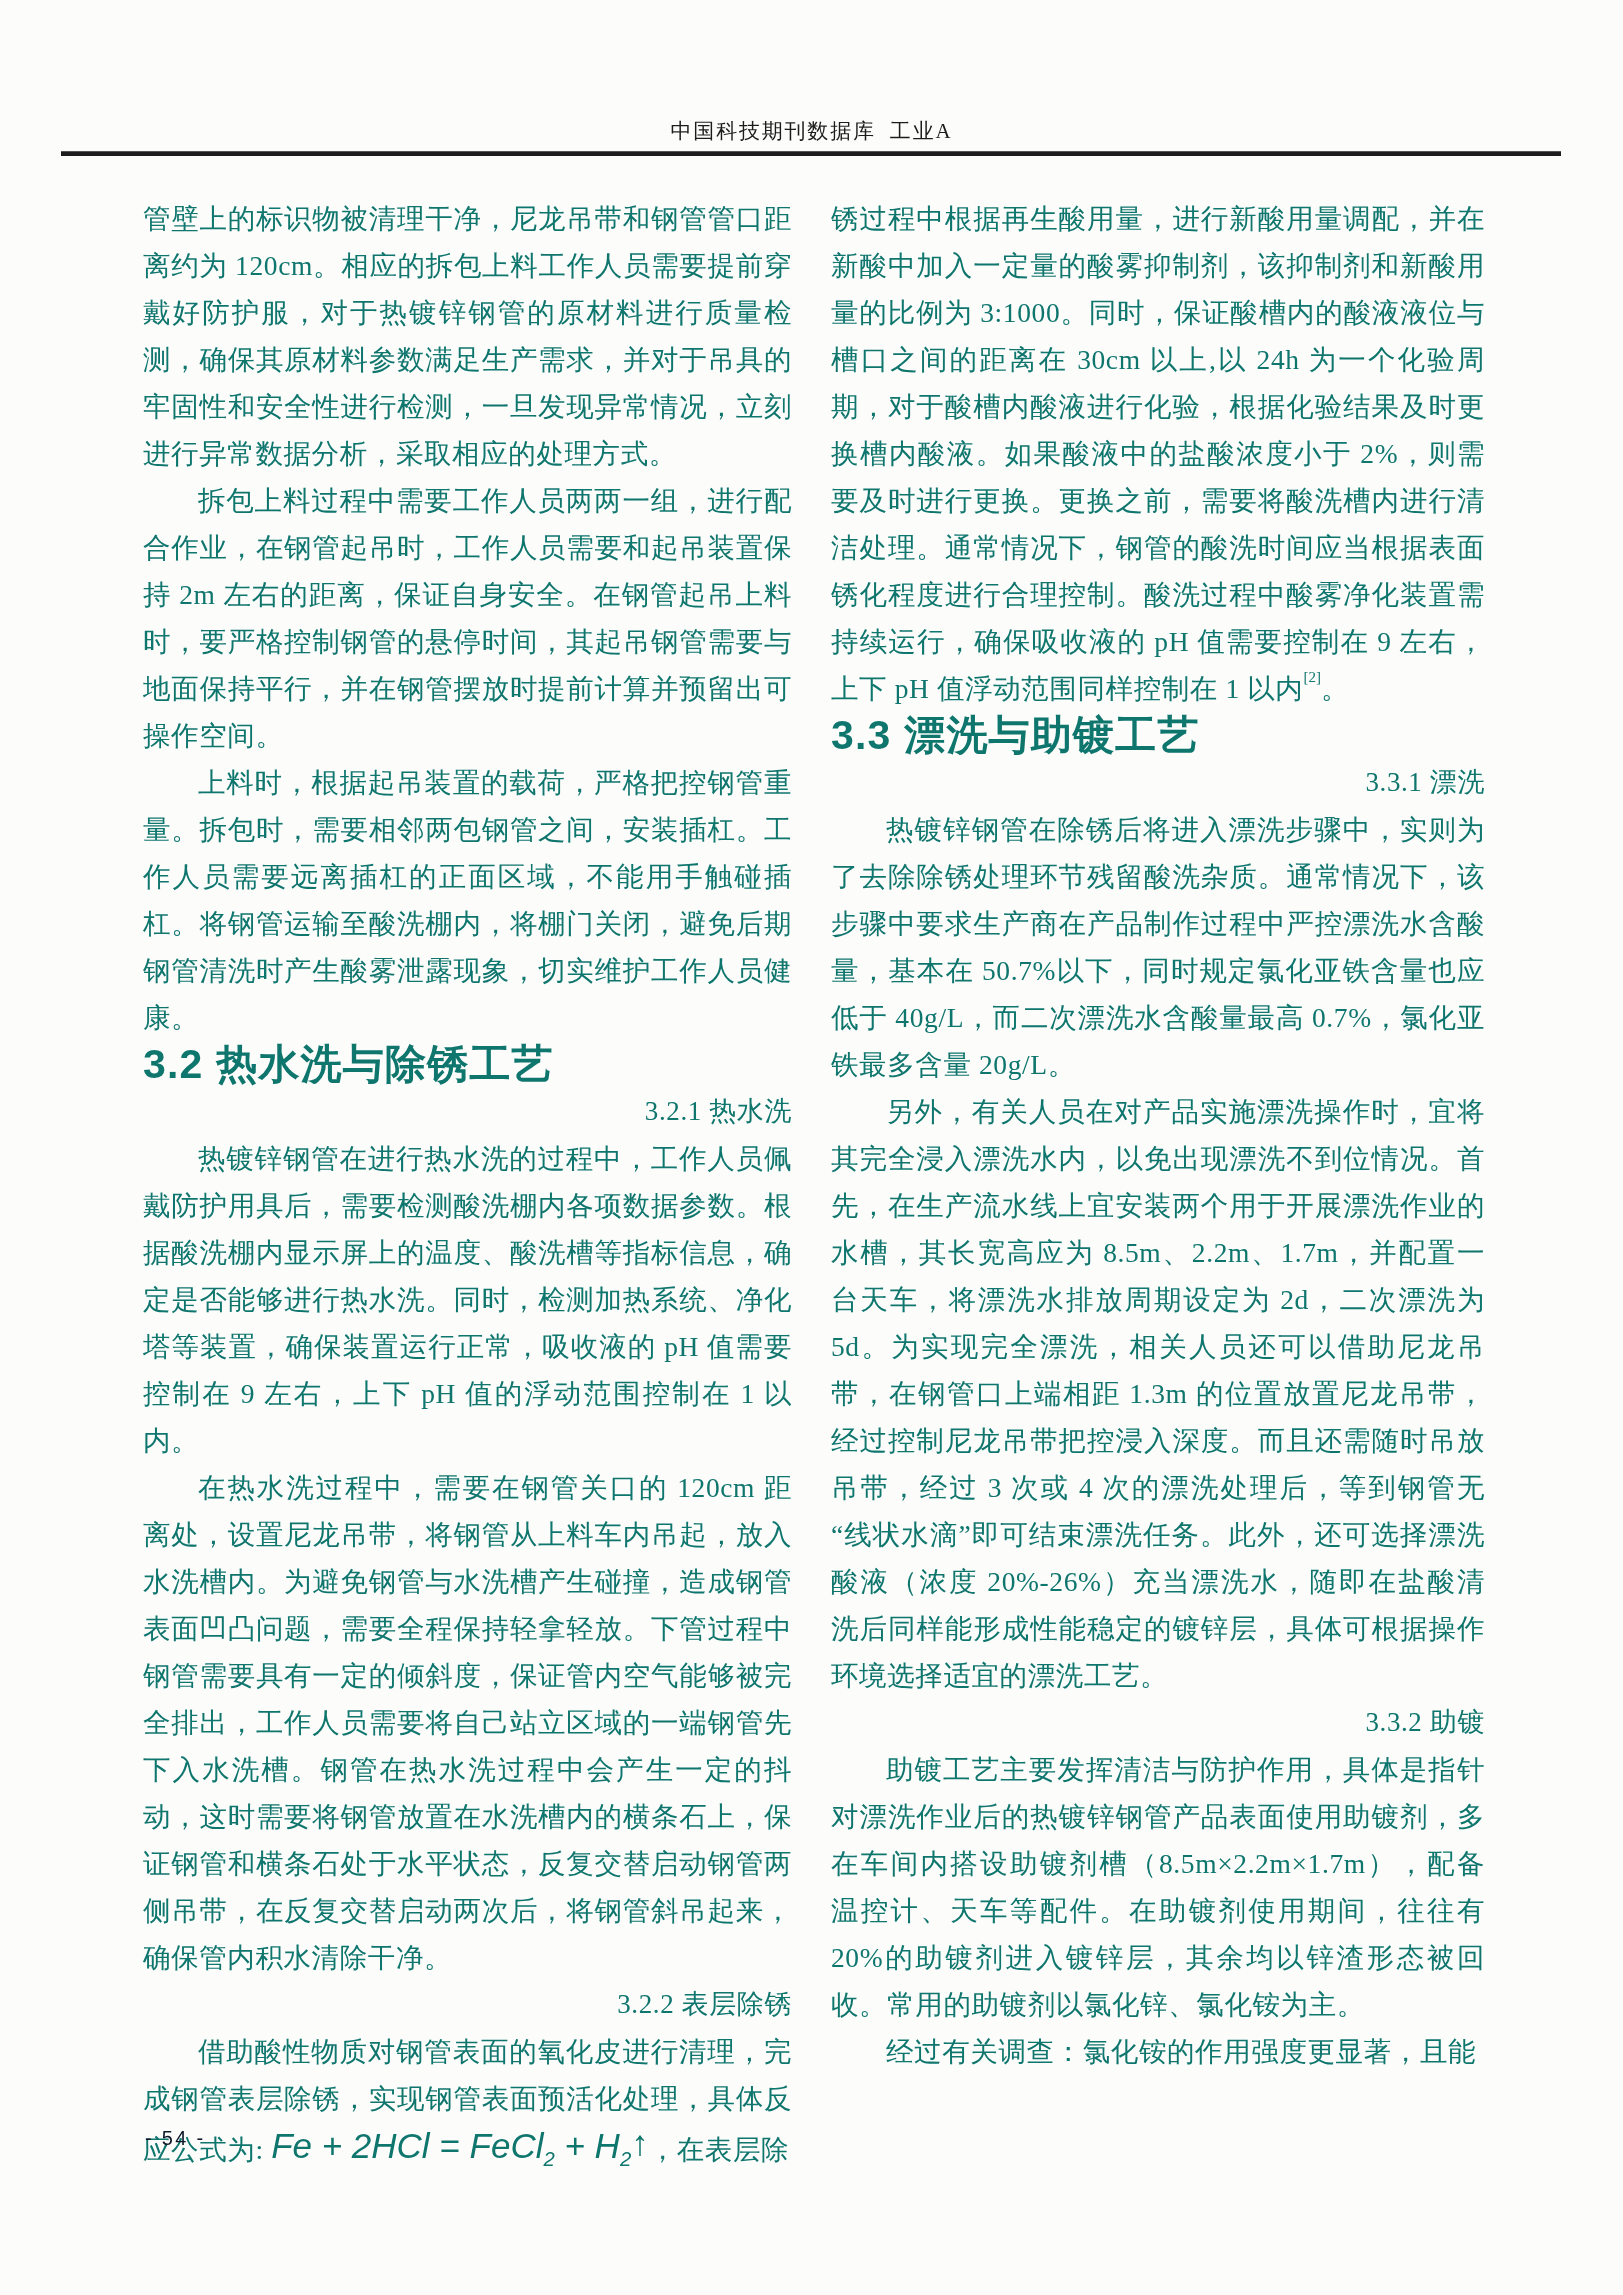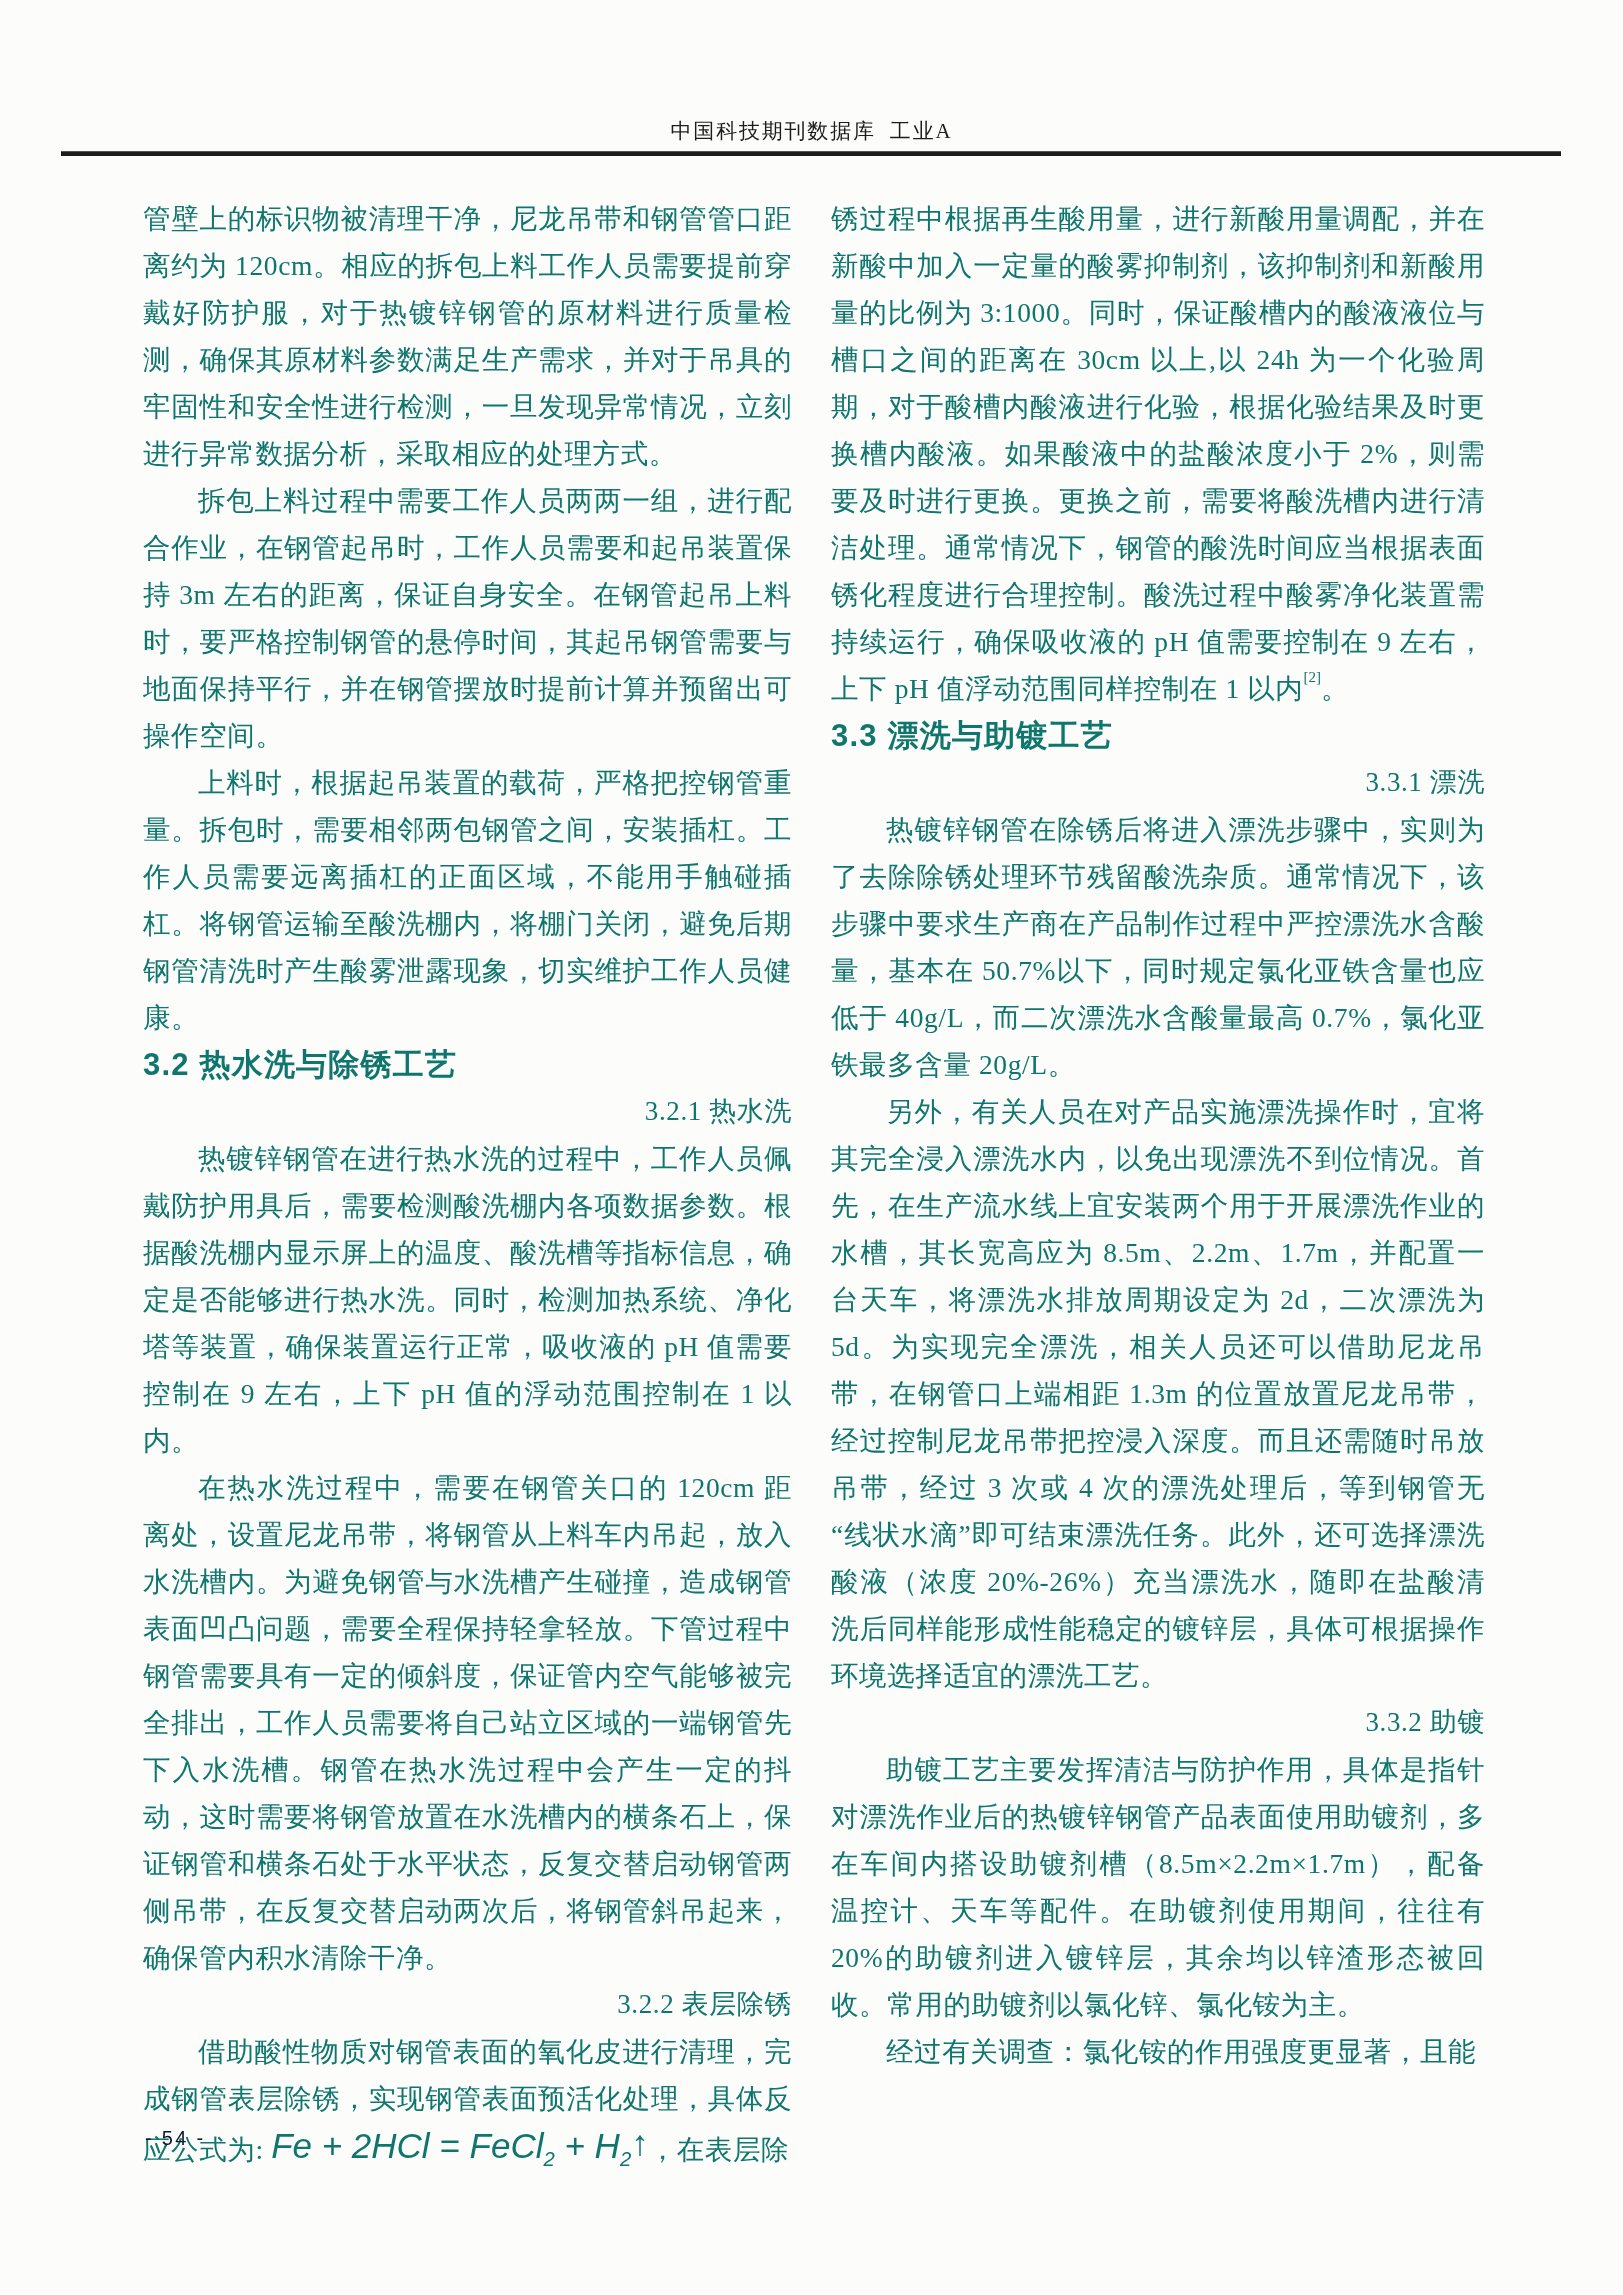--- a/index.html
+++ b/index.html
@@ -41,21 +41,21 @@
   }
   .col-left  { left: 143px;  width: 649px; }
   .col-right { left: 831px; width: 654px; }
 
   .body-p { margin: 0; }
   .body-p.indent { text-indent: 2em; }
 
   .sec-h {
     font-family: "Liberation Sans", sans-serif;
     font-weight: bold;
-    font-size: 31px;
+    font-size: 41px;
     line-height: 47px;
     letter-spacing: 1.2px;
     text-align: left;
     margin: 0;
   }
   .sub-h {
     font-size: 27px;
     line-height: 47px;
     font-weight: normal;
     text-align: right;
@@ -91,21 +91,21 @@
 </style>
 </head>
 <body>
 
 <div class="page">
   <div class="header-title">中国科技期刊数据库  工业A</div>
   <div class="header-rule"></div>
 
   <div class="col col-left" id="col-left">
       <p class="body-p">管壁上的标识物被清理干净，尼龙吊带和钢管管口距离约为 120cm。相应的拆包上料工作人员需要提前穿戴好防护服，对于热镀锌钢管的原材料进行质量检测，确保其原材料参数满足生产需求，并对于吊具的牢固性和安全性进行检测，一旦发现异常情况，立刻进行异常数据分析，采取相应的处理方式。</p>
-      <p class="body-p indent">拆包上料过程中需要工作人员两两一组，进行配合作业，在钢管起吊时，工作人员需要和起吊装置保持 3m 左右的距离，保证自身安全。在钢管起吊上料时，要严格控制钢管的悬停时间，其起吊钢管需要与地面保持平行，并在钢管摆放时提前计算并预留出可操作空间。</p>
+      <p class="body-p indent">拆包上料过程中需要工作人员两两一组，进行配合作业，在钢管起吊时，工作人员需要和起吊装置保持 2m 左右的距离，保证自身安全。在钢管起吊上料时，要严格控制钢管的悬停时间，其起吊钢管需要与地面保持平行，并在钢管摆放时提前计算并预留出可操作空间。</p>
       <p class="body-p indent">上料时，根据起吊装置的载荷，严格把控钢管重量。拆包时，需要相邻两包钢管之间，安装插杠。工作人员需要远离插杠的正面区域，不能用手触碰插杠。将钢管运输至酸洗棚内，将棚门关闭，避免后期钢管清洗时产生酸雾泄露现象，切实维护工作人员健康。</p>
       <div class="sec-h">3.2 热水洗与除锈工艺</div>
       <div class="sub-h">3.2.1 热水洗</div>
       <p class="body-p indent">热镀锌钢管在进行热水洗的过程中，工作人员佩戴防护用具后，需要检测酸洗棚内各项数据参数。根据酸洗棚内显示屏上的温度、酸洗槽等指标信息，确定是否能够进行热水洗。同时，检测加热系统、净化塔等装置，确保装置运行正常，吸收液的 pH 值需要控制在 9 左右，上下 pH 值的浮动范围控制在 1 以内。</p>
       <p class="body-p indent">在热水洗过程中，需要在钢管关口的 120cm 距离处，设置尼龙吊带，将钢管从上料车内吊起，放入水洗槽内。为避免钢管与水洗槽产生碰撞，造成钢管表面凹凸问题，需要全程保持轻拿轻放。下管过程中钢管需要具有一定的倾斜度，保证管内空气能够被完全排出，工作人员需要将自己站立区域的一端钢管先下入水洗槽。钢管在热水洗过程中会产生一定的抖动，这时需要将钢管放置在水洗槽内的横条石上，保证钢管和横条石处于水平状态，反复交替启动钢管两侧吊带，在反复交替启动两次后，将钢管斜吊起来，确保管内积水清除干净。</p>
       <div class="sub-h">3.2.2 表层除锈</div>
       <p class="body-p indent">借助酸性物质对钢管表面的氧化皮进行清理，完成钢管表层除锈，实现钢管表面预活化处理，具体反应公式为: <span class="formula">Fe + 2HCl = FeCl<sub>2</sub> + H<sub>2</sub><span class="up-arrow">↑</span></span>，在表层除</p>
     </div>
   <div class="col col-right" id="col-right">
       <p class="body-p">锈过程中根据再生酸用量，进行新酸用量调配，并在新酸中加入一定量的酸雾抑制剂，该抑制剂和新酸用量的比例为 3:1000。同时，保证酸槽内的酸液液位与槽口之间的距离在 30cm 以上,以 24h 为一个化验周期，对于酸槽内酸液进行化验，根据化验结果及时更换槽内酸液。如果酸液中的盐酸浓度小于 2%，则需要及时进行更换。更换之前，需要将酸洗槽内进行清洁处理。通常情况下，钢管的酸洗时间应当根据表面锈化程度进行合理控制。酸洗过程中酸雾净化装置需持续运行，确保吸收液的 pH 值需要控制在 9 左右，上下 pH 值浮动范围同样控制在 1 以内<sup class="ref">[2]</sup>。</p>

